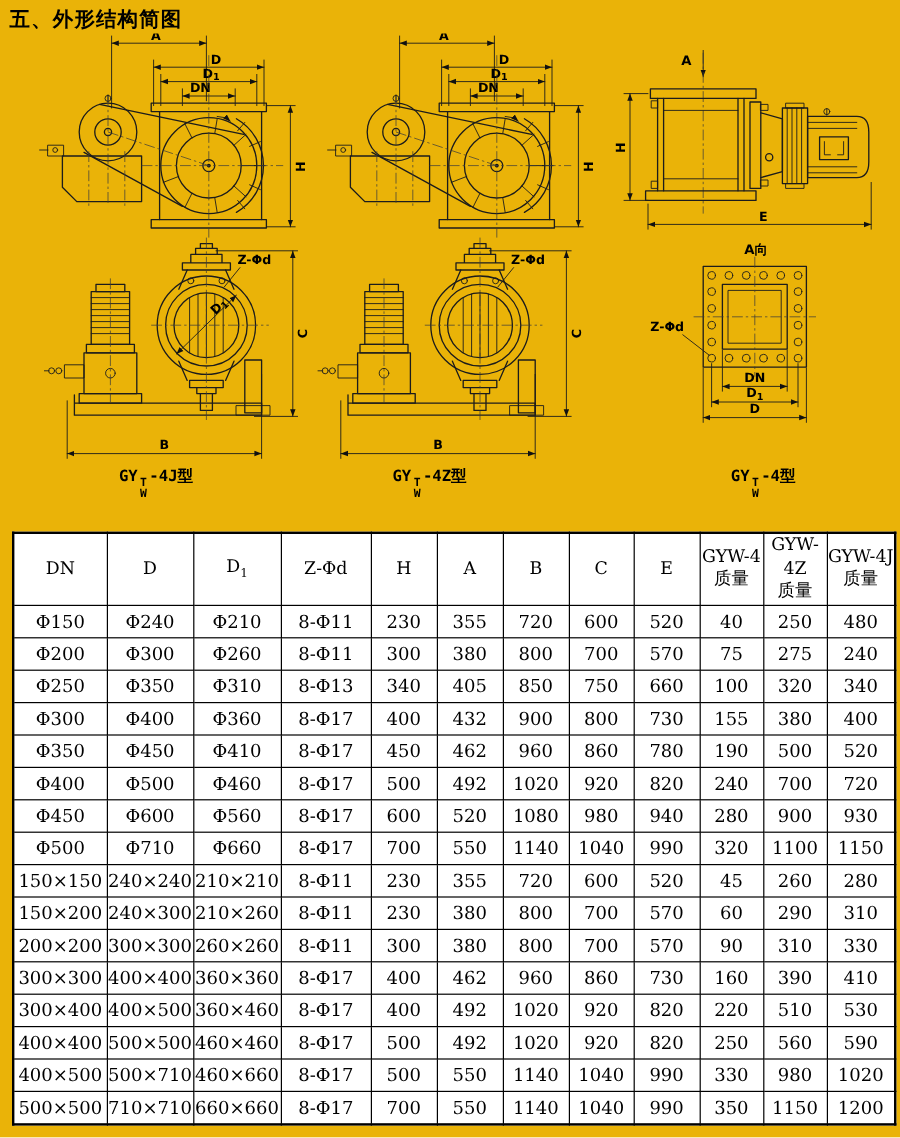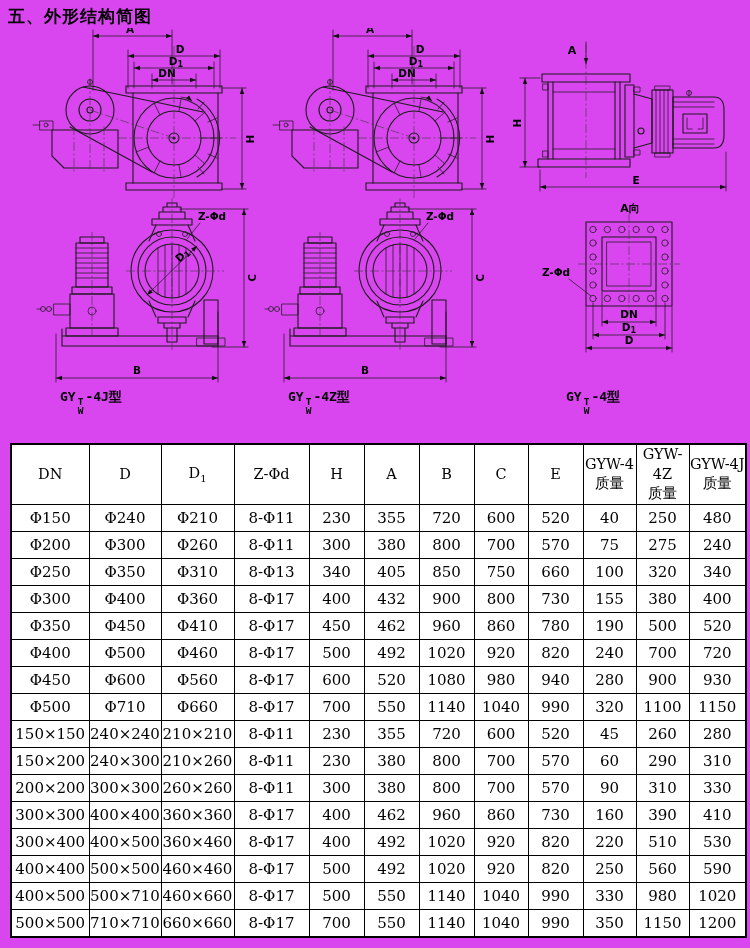--- a/index.html
+++ b/index.html
@@ -1,26 +1,26 @@
 <!DOCTYPE html>
 <html><head>
 <meta charset="utf-8">
 <style>
   html,body{margin:0;padding:0;background:#fff;}
-  .page{position:relative;width:750px;height:948px;background:#d946ef;overflow:hidden;
+  .page{position:relative;width:750px;height:948px;background:#eab308;overflow:hidden;
         font-family:"DejaVu Sans","Liberation Sans",sans-serif;color:#111;}
   .sec-title{position:absolute;left:8px;font-weight:bold;font-size:17px;letter-spacing:1px;
              font-family:"DejaVu Sans",sans-serif;color:#000;}
   .diagrams-svg{position:absolute;left:0;top:28px;}
   .ln{fill:none;stroke:#1c1c1c;stroke-width:1.1;stroke-linejoin:round;stroke-linecap:round;}
   .th{stroke-width:0.75;}
   .cl{fill:none;stroke:#3a3a3a;stroke-width:0.6;stroke-dasharray:9 2.5 2 2.5;}
   .dim{font:bold 10.5px "DejaVu Sans",sans-serif;fill:#000;text-anchor:middle;}
   .dim2{font:bold 11px "DejaVu Sans",sans-serif;fill:#000;text-anchor:middle;}
-  .gy-label{position:absolute;top:388px;width:140px;
+  .gy-label{position:absolute;top:388px;width:140px;text-align:center;
             font:bold 13px "DejaVu Sans Mono","DejaVu Sans",monospace;color:#000;}
   .stack{display:inline-flex;flex-direction:column;align-items:center;font-size:9.5px;
          line-height:9px;vertical-align:-4px;margin:0 2px;}
   .dim-table{position:absolute;left:10px;top:443px;border-collapse:collapse;table-layout:fixed;
              width:735px;border:2px solid #000;background:#fff;
              font-family:"DejaVu Serif","Liberation Serif",serif;}
   .dim-table th,.dim-table td{border:1px solid #000;text-align:center;vertical-align:middle;padding:0;color:#000;}
   .dim-table th{height:46px;font-weight:normal;font-size:14.5px;white-space:pre-line;line-height:1.35;}
   .dim-table td{height:26px;font-size:15px;}
   .dim-table sub{font-size:10px;}

